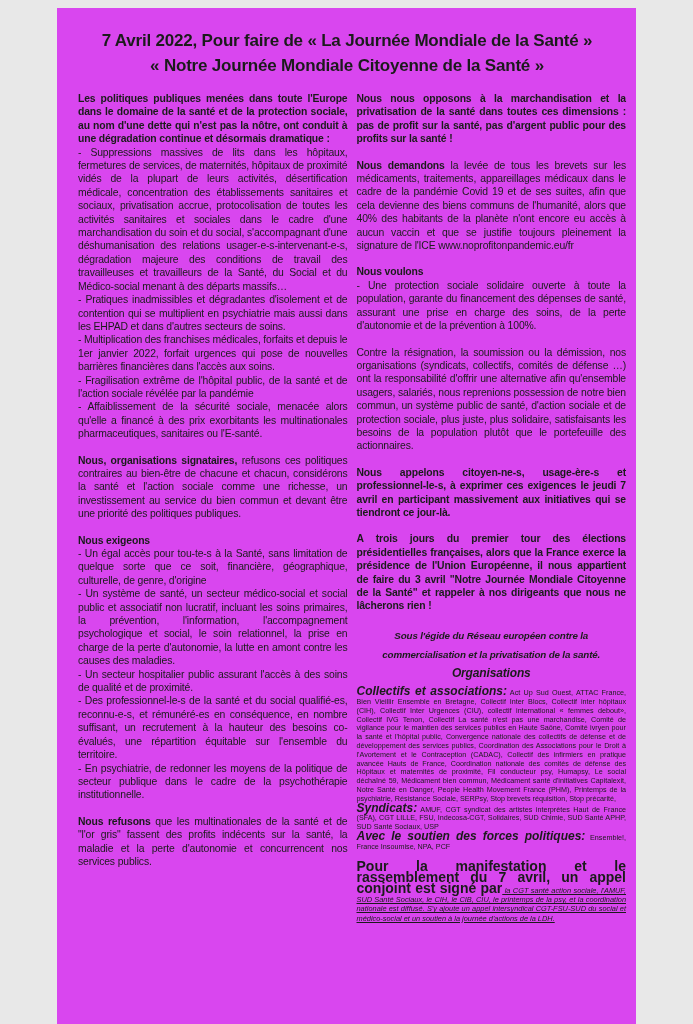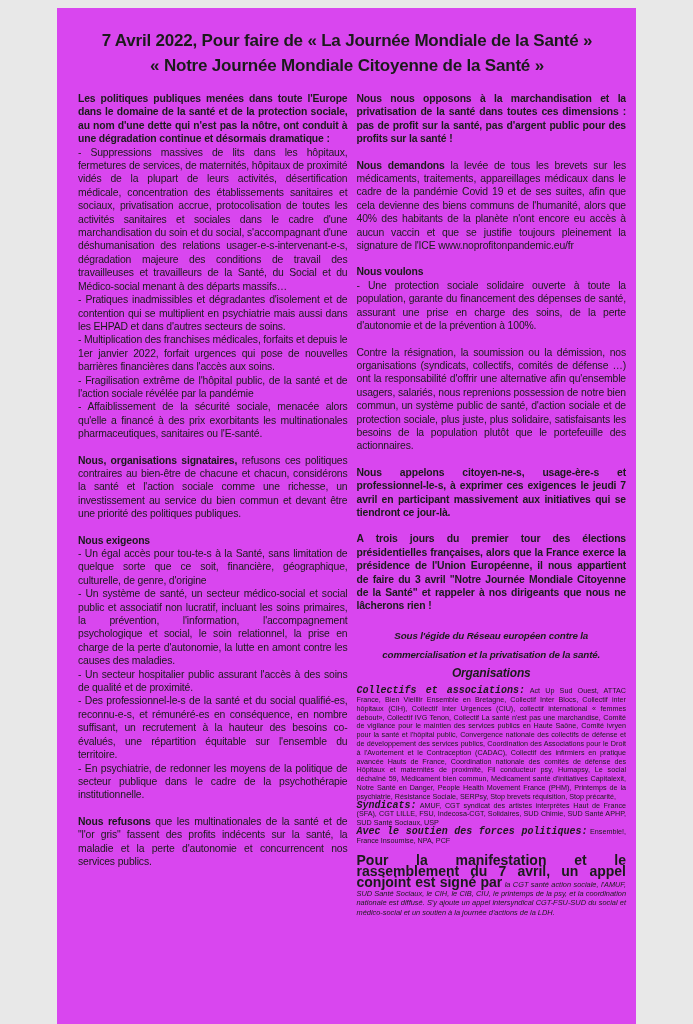--- a/index.html
+++ b/index.html
@@ -38,24 +38,24 @@
     font-weight:bold; font-style:italic;
     font-size:9.8px; line-height:19px;
     text-align:center;
   }
   .orgs-heading {
     font-weight:bold; font-style:italic;
     font-size:12px; text-align:center;
     margin-top:3px; margin-bottom:7px;
   }
   .fine { font-size:7.2px; line-height:8.8px; letter-spacing:0; }
-  .fine .label { font-style:italic; font-weight:bold; font-size:10px;font-family:Liberation Mono, monospace; }
+  .fine .label { font-style:italic; font-weight:bold; font-size:12px; }
   .manif { margin-top:10px; font-size:7.4px; line-height:9.2px; letter-spacing:0; }
   .manif .lead { font-weight:bold; font-style:normal; font-size:14px; }
-  .manif .rest { font-style:italic; }
+  .manif .rest { font-style:italic;text-decoration:underline; }
 </style>
 </head>
 <body>
 
 <div class="page">
 
   <h1 class="title">
     <span class="title-line">7 Avril 2022, Pour faire de « La Journée Mondiale de la Santé »</span>
     <span class="title-line">« Notre Journée Mondiale Citoyenne de la Santé »</span>
   </h1>

